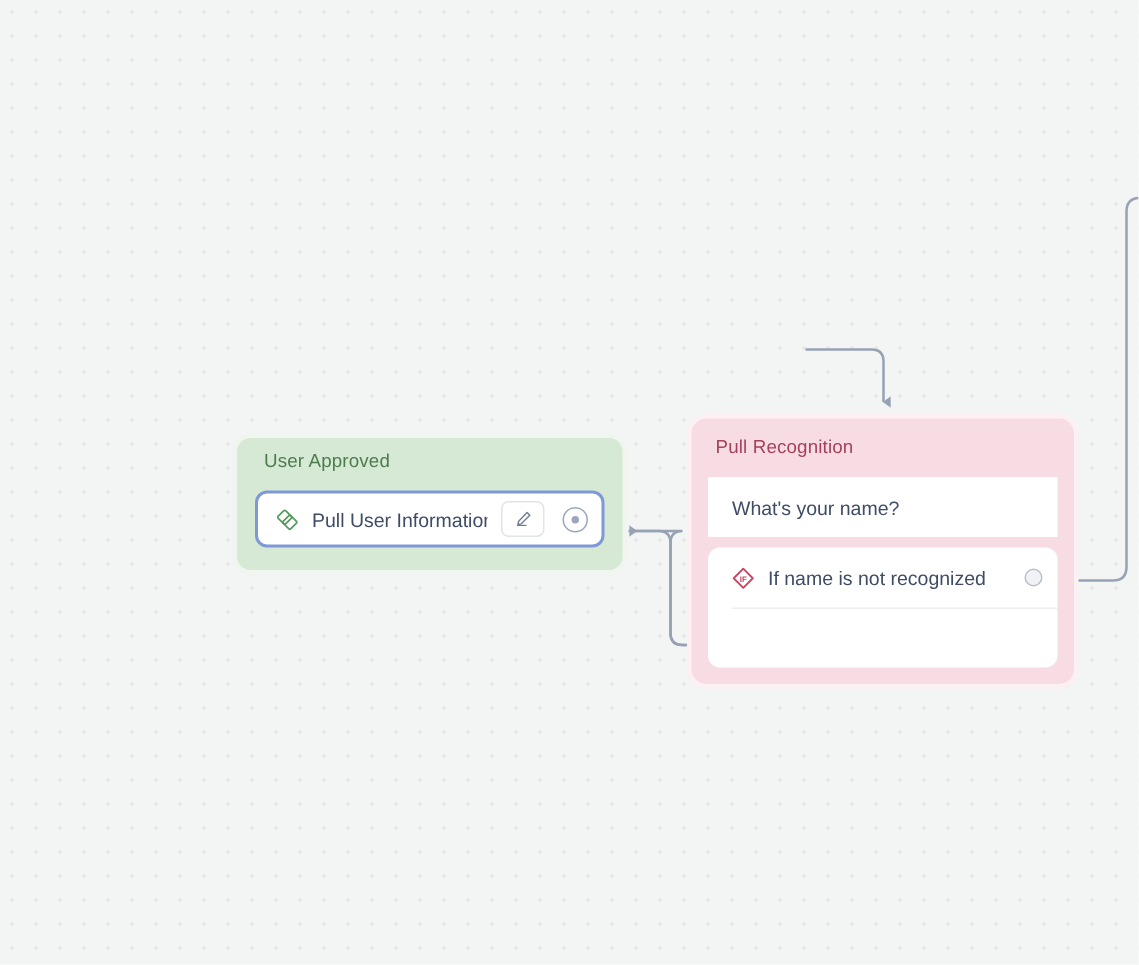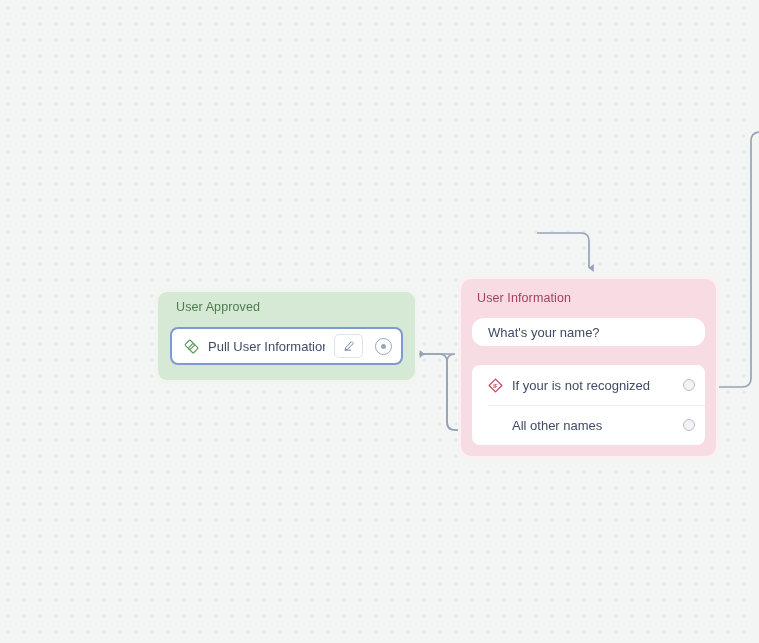--- a/index.html
+++ b/index.html
@@ -163,23 +163,23 @@
     font-size: 12.5px;
     color: #a6415c;
     letter-spacing: .1px;
   }
 
   #node-prompt {
     position: absolute;
     left: 11px;
     top: 39px;
     width: 233px;
-    height: 28px;
+    height: 40px;
     background: #ffffff;
-    border-radius: 12px;
+    border-radius: 0;
     display: flex;
     align-items: center;
     padding: 0 16px;
     box-sizing: border-box;
   }
   #node-prompt .node-label {
     font-size: 13px;
     color: #3f4c65;
   }
 
@@ -266,40 +266,35 @@
           <path d="M2.6 13.6 L10.2 13.6" fill="none" stroke="#6e7b94" stroke-width="1.2" stroke-linecap="round"></path>
         </svg>
       </span>
       <span class="target-port">
         <i></i>
       </span>
     </div>
   </div>
 
   <div id="group-user-recognition">
-    <div class="group-title">User Information</div>
+    <div class="group-title">Pull Recognition</div>
 
     <div id="node-prompt">
       <span class="node-label">What's your name?</span>
     </div>
 
     <div id="node-branches">
 
       <div class="branch-row">
         <svg class="if-ico" viewBox="0 0 16 16" xmlns="http://www.w3.org/2000/svg">
           <path d="M8 1.2 L14.8 8 L8 14.8 L1.2 8 Z" fill="none" stroke="#c8445f" stroke-width="1.3" stroke-linejoin="round"></path>
           <text x="8" y="10.4" text-anchor="middle" font-family="Liberation Sans, sans-serif" font-size="5.6" font-weight="bold" fill="#c8445f">IF</text>
         </svg>
-        <span class="node-label">If your is not recognized</span>
+        <span class="node-label">If name is not recognized</span>
         <span class="out-port"></span>
         <span class="row-divider"></span>
       </div>
 
-      <div class="branch-row">
-        <span class="spacer"></span>
-        <span class="node-label">All other names</span>
-        <span class="out-port"></span>
-      </div>
 
     </div>
   </div>
 
 </div>
 
 </body></html>

